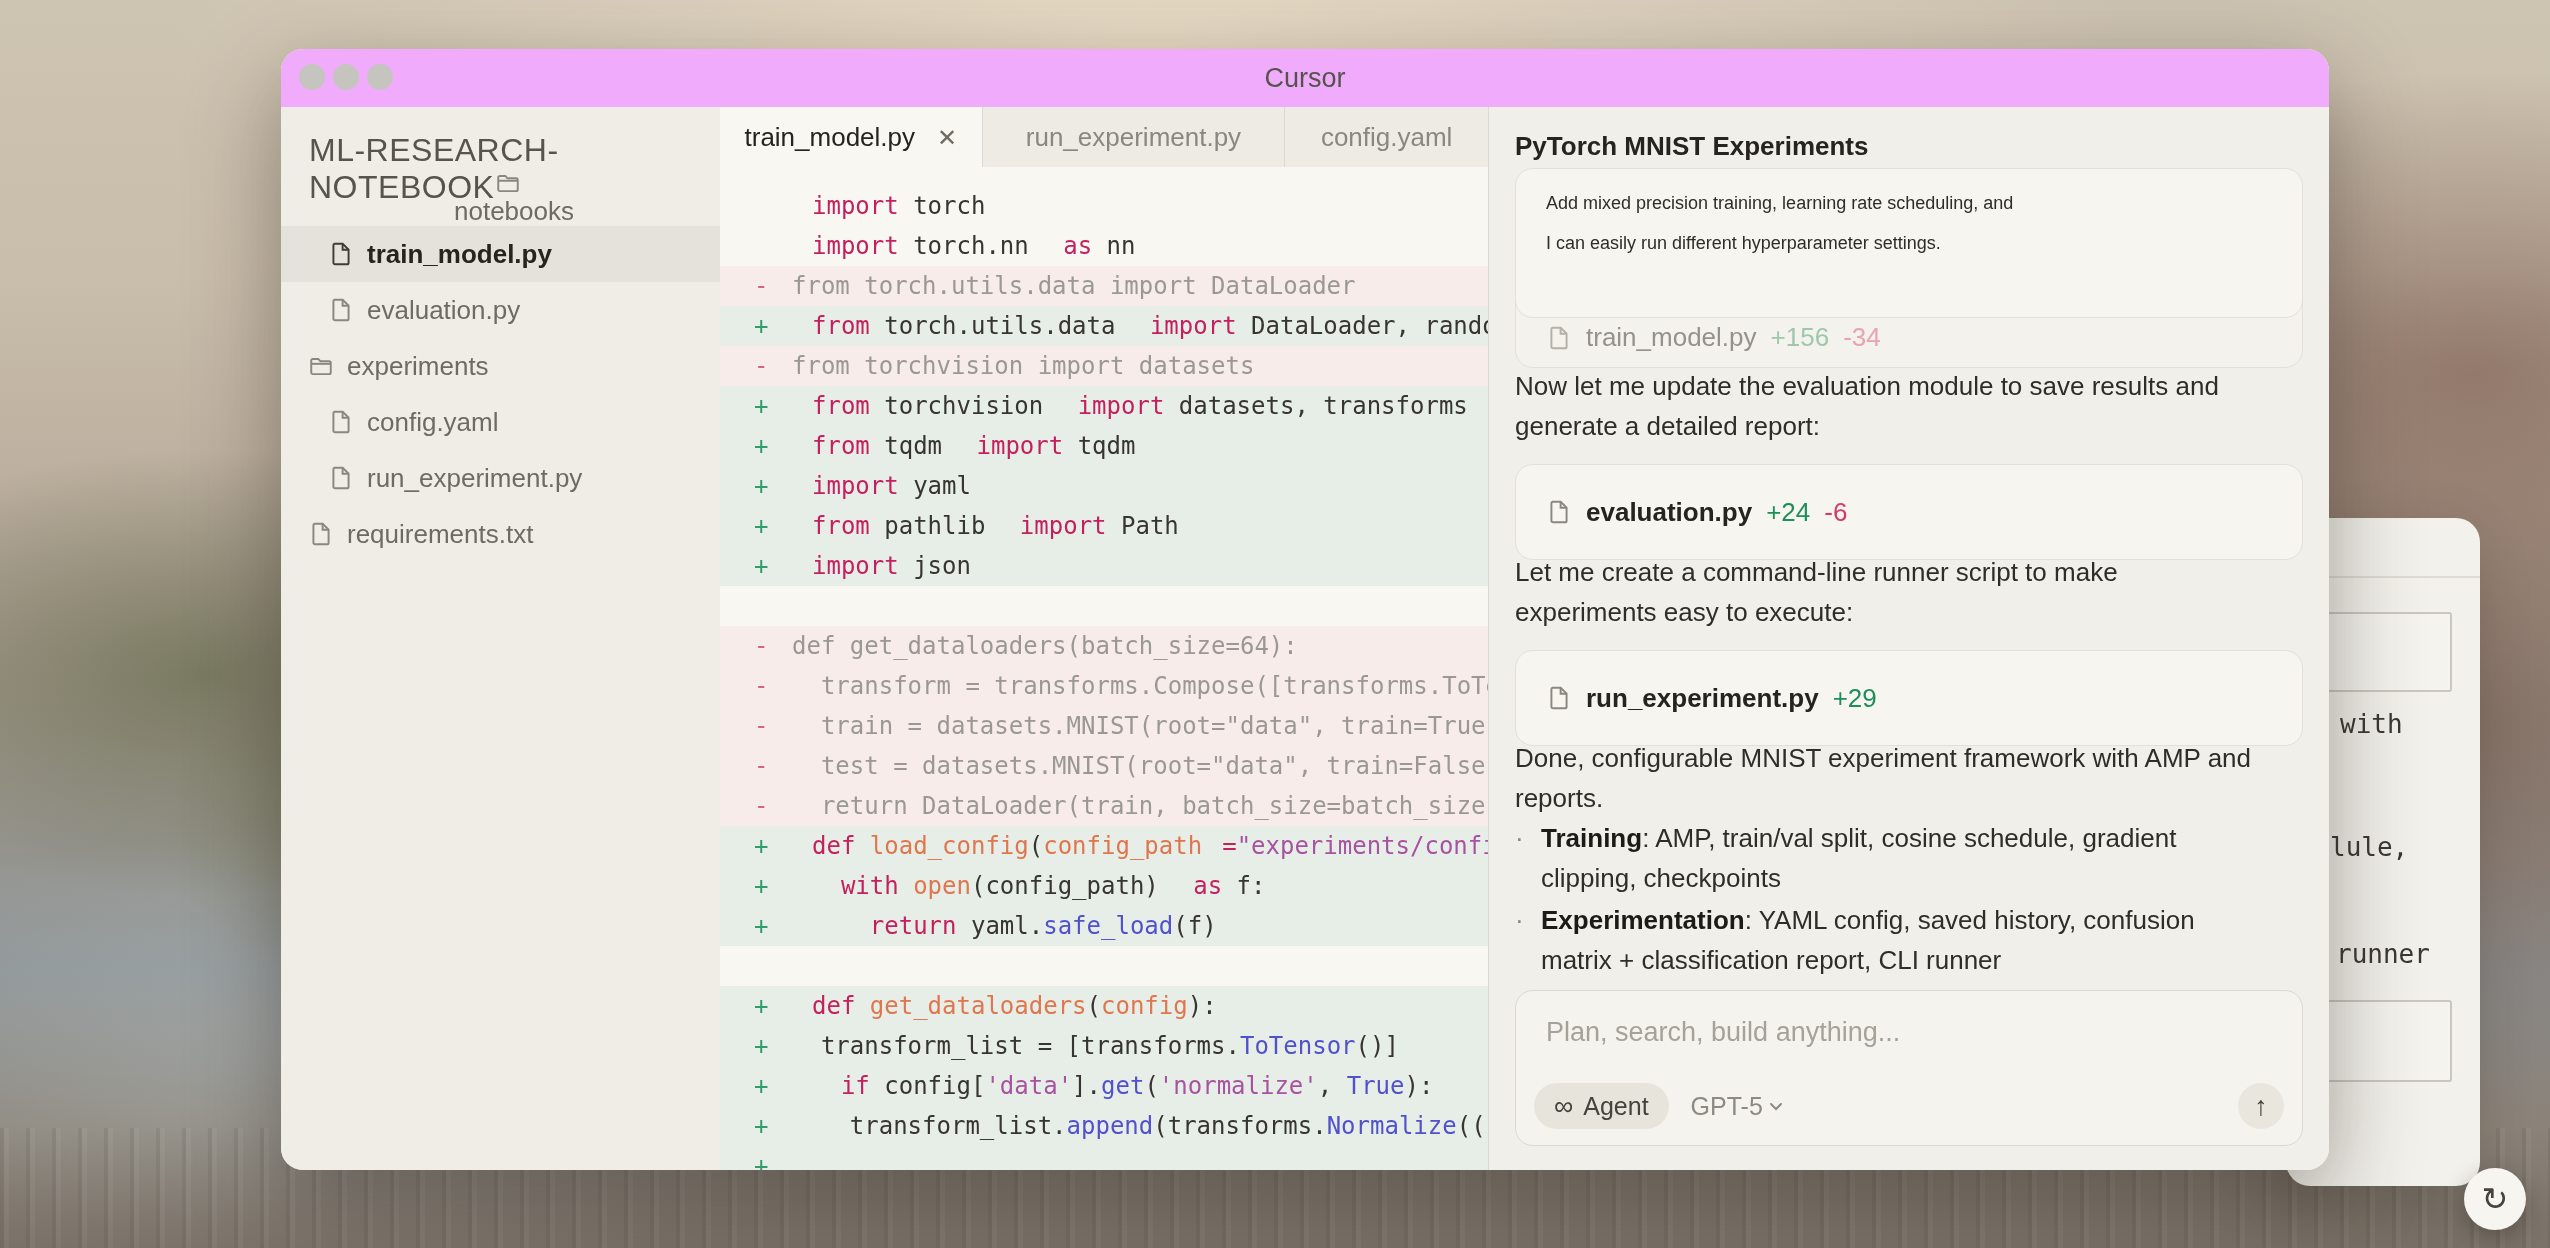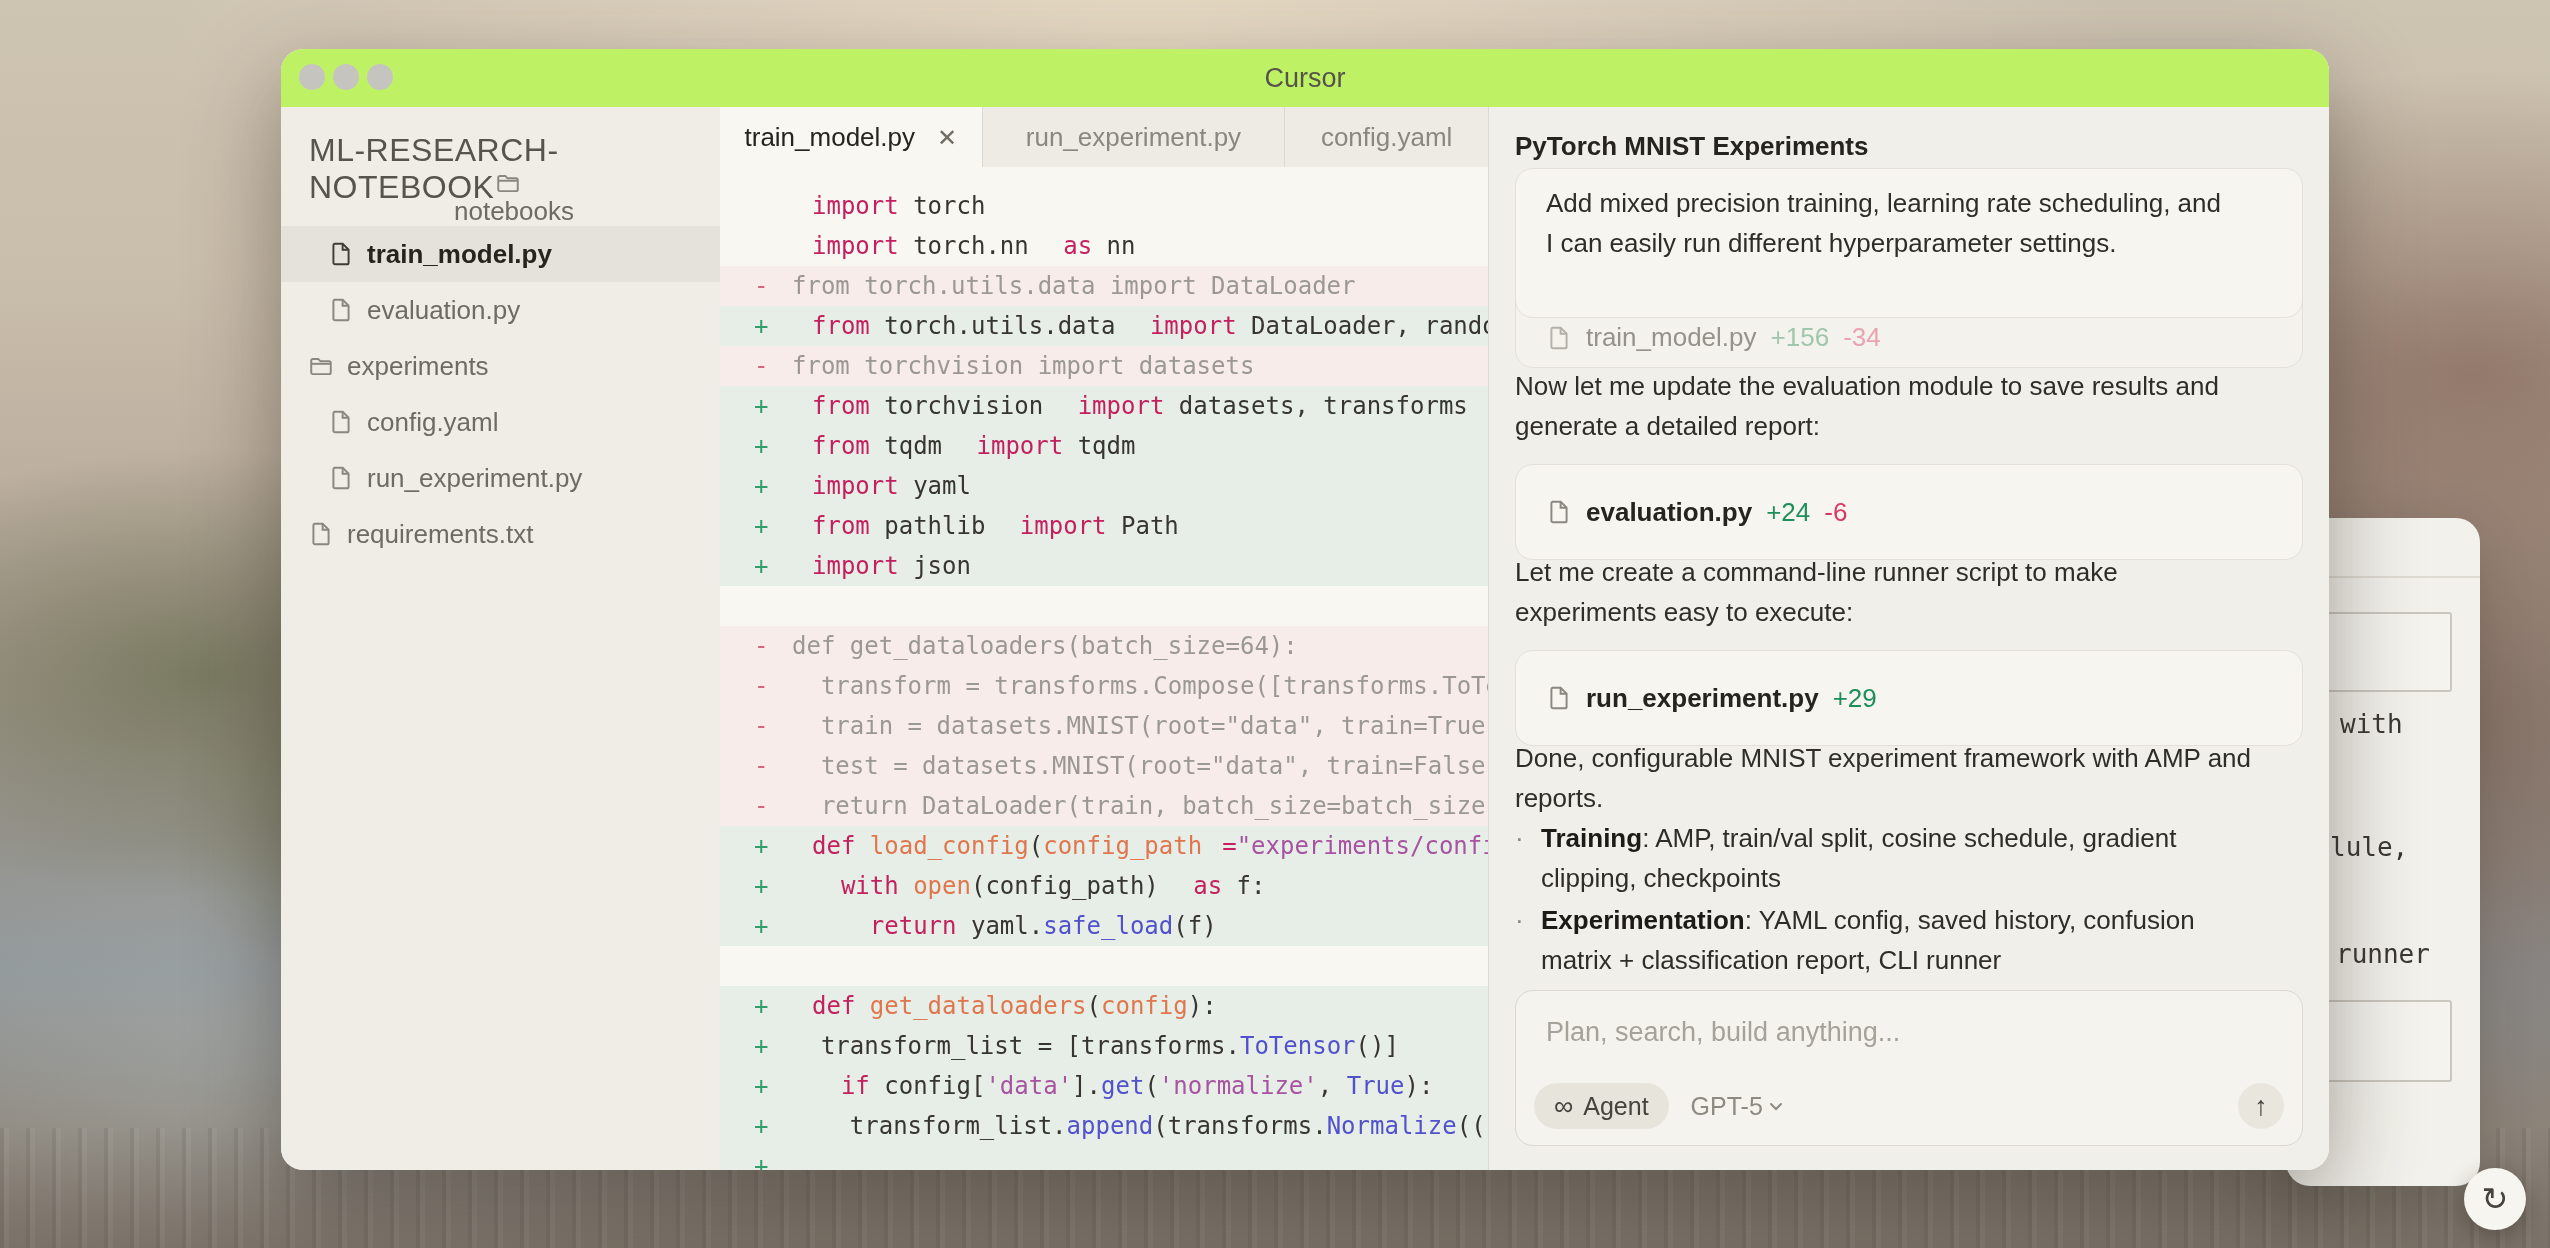--- a/index.html
+++ b/index.html
@@ -32,21 +32,21 @@
   .bg-window .bgw-titlebar{position:absolute;left:0;right:0;top:0;height:58px;border-bottom:2px solid #dedbd3;}
   .bgw-box{position:absolute;left:26px;width:136px;border:2px solid #cac7bf;border-radius:3px;background:#f4f3ee;}
   .bgw-frag{position:absolute;font-family:"DejaVu Sans Mono",monospace;font-size:26px;color:#3a3833;white-space:nowrap;}
   
   .fab{left:2464px;top:1168px;width:62px;height:62px;border-radius:50%;background:#f6f5f0;
     box-shadow:0 8px 22px rgba(40,32,24,.35);display:flex;align-items:center;justify-content:center;
     font-size:32px;color:#45433c;}
   
   .window{left:281px;top:49px;width:2048px;height:1121px;background:#f8f7f2;border-radius:22px;
     box-shadow:0 30px 90px rgba(45,36,28,.42);overflow:hidden;}
-  .titlebar{position:absolute;left:0;right:0;top:0;height:58px;background:#bef264;border-bottom:1px solid #dcd9d1;}
+  .titlebar{position:absolute;left:0;right:0;top:0;height:58px;background:#f0abfc;border-bottom:1px solid #dcd9d1;}
   .traffic{position:absolute;top:15px;width:26px;height:26px;border-radius:50%;background:#c6c4bf;}
   .win-title{position:absolute;left:0;right:0;top:0;height:58px;display:flex;align-items:center;justify-content:center;
     font-size:27px;color:#55534c;}
   
   .sidebar{position:absolute;left:0;top:58px;bottom:0;width:439px;background:#f0ede6;border-right:1px solid #e0dcd4;}
   .side-header{position:absolute;left:28px;top:25px;font-size:32px;letter-spacing:.5px;color:#57544d;}
   .side-item{position:absolute;left:0;right:0;height:56px;display:flex;align-items:center;font-size:26px;color:#6e6b63;}
   .side-item .icon{width:26px;height:26px;margin-right:13px;color:#8a8780;flex:0 0 auto;}
   .side-item.lvl0{padding-left:27px;}
   .side-item.lvl1{padding-left:47px;}
@@ -73,21 +73,21 @@
   .tok-fn{color:#e0764d;}
   .tok-str{color:#a852a2;}
   .tok-bl{color:#5151cc;}
   .tok-pl{color:#37352f;}
   
   .chat{position:absolute;right:0;top:58px;bottom:0;width:840px;background:#f0efe9;border-left:1px solid #dcd9d1;overflow:hidden;}
   .chat-title{position:absolute;left:26px;top:24px;font-size:26px;font-weight:700;color:#26241f;}
   .chat-block{position:absolute;left:26px;width:788px;}
   .user-card{background:#f6f5ef;border:1px solid #e3e0d8;border-radius:18px;box-sizing:border-box;height:150px;
     padding:14px 0 0 30px;z-index:2;}
-  .user-card .pline{font-size:26px;line-height:40px;color:#2f2d28;white-space:nowrap;}
+  .user-card .pline{font-size:18px;line-height:40px;color:#2f2d28;white-space:nowrap;}
   .chip{background:#f6f5ef;border:1px solid #e3e0d8;border-radius:18px;box-sizing:border-box;height:96px;
     display:flex;align-items:center;padding-left:30px;gap:14px;z-index:2;}
   .chip .ficon{width:26px;height:26px;color:#8a8780;flex:0 0 auto;}
   .chip .fname{font-size:26px;font-weight:700;color:#26241f;}
   .chip .fadd{font-size:26px;color:#1e8e5a;}
   .chip .fdel{font-size:26px;color:#d63964;}
   .chip.faded{height:104px;align-items:flex-end;padding-bottom:14px;z-index:1;background:#f3f2ec;}
   .chip.faded .fname{color:#95928b;font-weight:400;}
   .chip.faded .fadd{color:#9ec7ab;}
   .chip.faded .fdel{color:#eaa3b0;}

